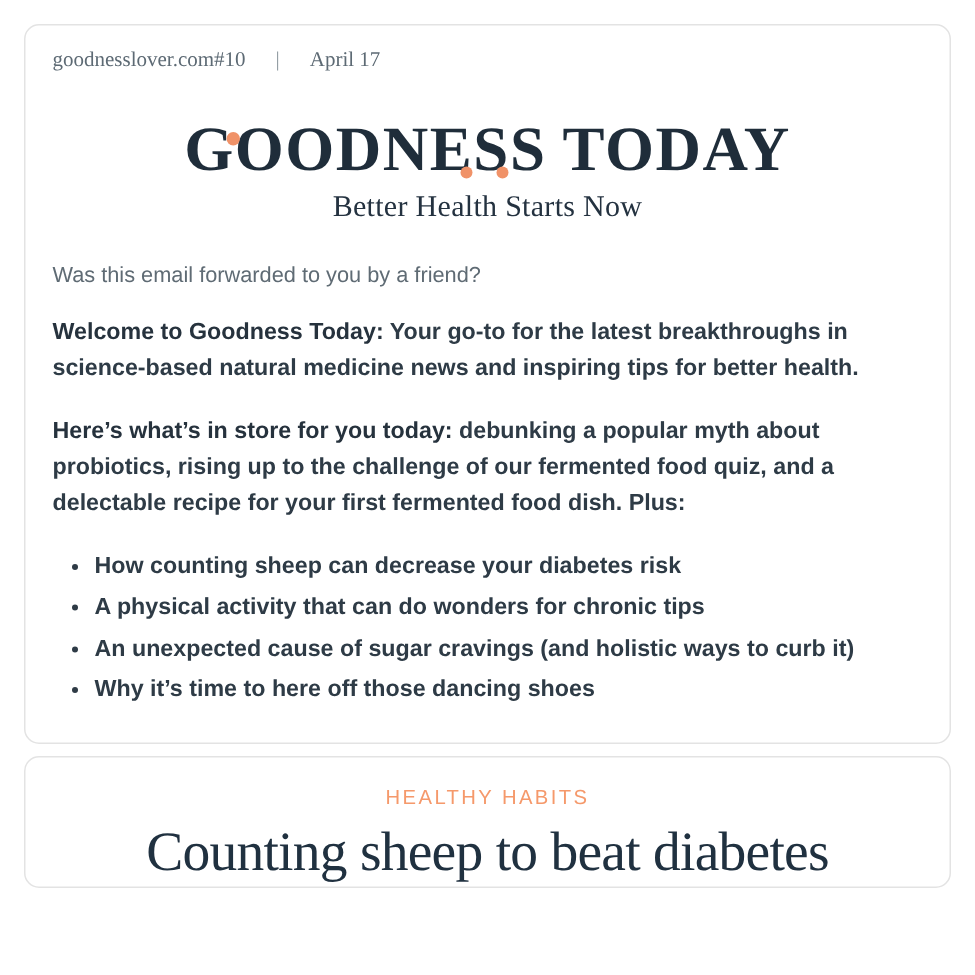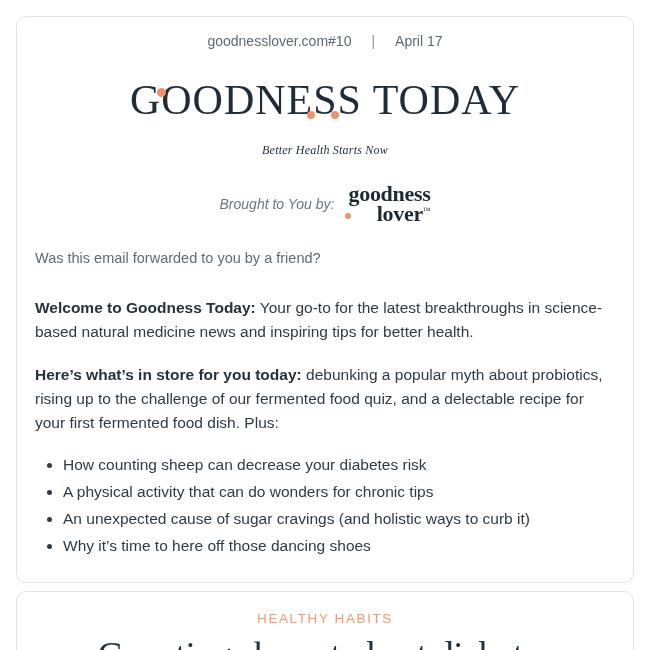--- a/index.html
+++ b/index.html
@@ -10,48 +10,47 @@
     width:618px;
     margin:0 auto;
     background:#ffffff;
     border:1px solid #e3e3e3;
     border-radius:10px;
   }
   .card-header { margin-top:16px; padding:16px 18px 20px; }
   .card-article { margin-top:8px; padding-top:19px; overflow:hidden; }
 
   
-  .top-row { display:flex; justify-content:center; align-items:center;
-             font-size:14px; color:#5d6a74; }
+  .top-row { display:flex; justify-content:flex-start; align-items:center;
+             font-size:14px; color:#5d6a74;font-family:Liberation Serif, serif; }
   .issue-date { display:flex; gap:20px; }
   .sep { color:#8d989f; }
 
   
   .logo-block { text-align:center; margin-top:30px; }
   .wordmark-wrap { position:relative; display:inline-block; }
   .wordmark {
     font-family:"Liberation Serif", serif;
-    font-weight:normal;
+    font-weight:bold;
     font-size:42px;
     letter-spacing:1px;
     color:#1f2d3a;
     line-height:1.0;
     white-space:nowrap;
   }
   .accent-dot { position:absolute; border-radius:50%; background:#f09268; }
   .dot-g  { width:9px; height:9px; left:7%;  top:22%; }
   .dot-s1 { width:8px; height:8px; left:45.5%; bottom:5%; }
   .dot-s2 { width:8px; height:8px; left:51.5%; bottom:5%; }
 
   .tagline {
     font-family:"Liberation Serif", serif;
-    font-style:italic;
-    font-size:12px;
+    font-size:20px;
     color:#243240;
-    margin-top:22px;
+    margin-top:6px;
     letter-spacing:0.2px;
   }
 
   
   .brought-row { display:flex; justify-content:center; align-items:center;
                  gap:14px; margin-top:26px; }
   .brought-label { font-style:italic; font-size:14px; color:#6b7680; }
   .brand-logo { position:relative; font-family:"Liberation Serif", serif;
                 font-weight:bold; color:#1c2a37; line-height:0.92;
                 text-align:right; font-size:22px; letter-spacing:-0.3px; }
@@ -62,21 +61,21 @@
   
   .forward-block { text-align:left; margin-top:26px; font-size:14.5px; }
   .forward-q { color:#5f6b74; }
   .forward-link {
     display:inline-block; margin-top:3px;
     color:#2478e5; font-weight:bold; font-style:italic;
     text-decoration:underline; cursor:pointer; font-size:14.5px;
   }
 
   
-  .intro { margin-top:30px; font-size:15.5px; line-height:1.55; color:#2e3b46; }
+  .intro { margin-top:18px; font-size:15.5px; line-height:1.55; color:#2e3b46;font-weight:bold; }
   .intro p + p { margin-top:18px; }
   .intro strong { color:#26323d; }
   .intro ul { margin-top:18px; padding-left:28px; }
   .intro li { margin-bottom:4px; line-height:1.5; }
 
   
   .category {
     text-align:center;
     color:#f5996b;
     font-weight:normal;
@@ -111,28 +110,20 @@
   <div class="logo-block">
     <span class="wordmark-wrap">
       <span class="wordmark">GOODNESS TODAY</span>
       <span class="accent-dot dot-g"></span>
       <span class="accent-dot dot-s1"></span>
       <span class="accent-dot dot-s2"></span>
     </span>
     <div class="tagline">Better Health Starts Now</div>
   </div>
 
-  <div class="brought-row">
-    <span class="brought-label">Brought to You by:</span>
-    <span class="brand-logo">
-      <span class="brand-dot"></span>
-      <span>goodness</span><br>
-      <span>lover</span><span class="brand-tm">™</span>
-    </span>
-  </div>
 
   <div class="forward-block">
     <div class="forward-q">Was this email forwarded to you by a friend?</div>
   </div>
 
   <div class="intro">
     <p><strong>Welcome to Goodness Today:</strong><span> Your go-to for the latest breakthroughs in science-based natural medicine news and inspiring tips for better health.</span></p>
     <p><strong>Here’s what’s in store for you today:</strong><span> debunking a popular myth about probiotics, rising up to the challenge of our fermented food quiz, and a delectable recipe for your first fermented food dish. Plus:</span></p>
     <ul>
       <li>How counting sheep can decrease your diabetes risk</li>

